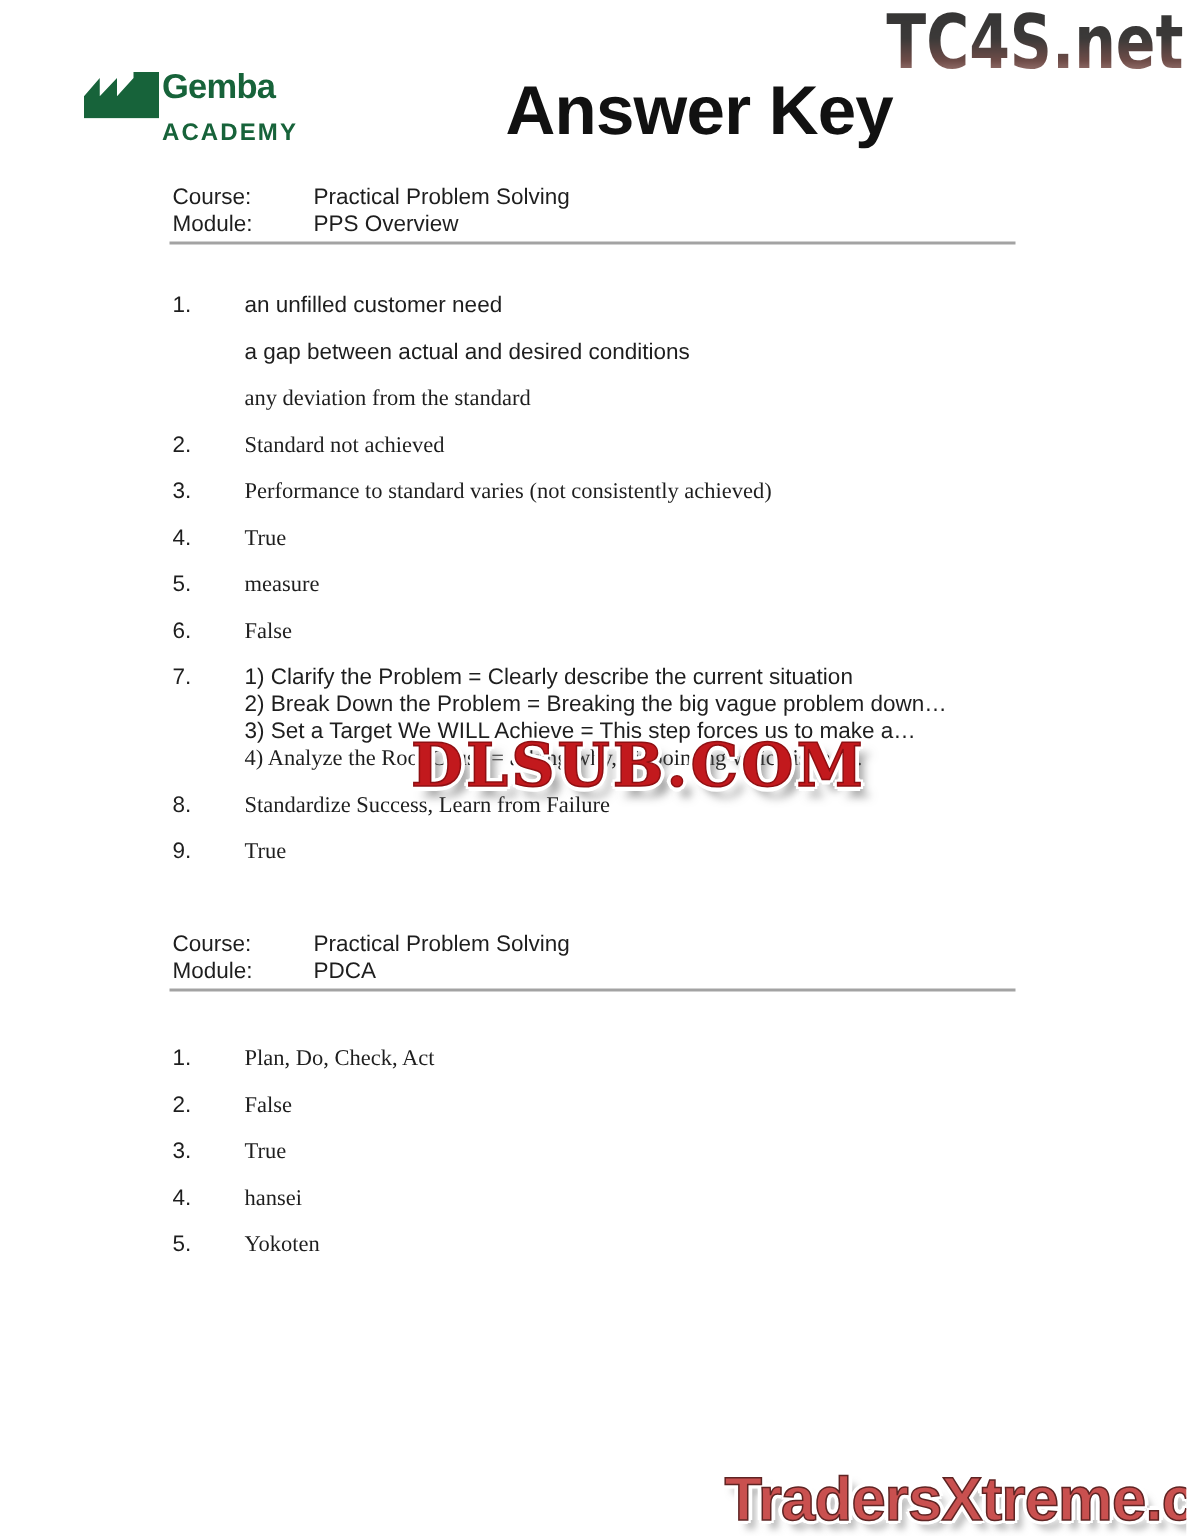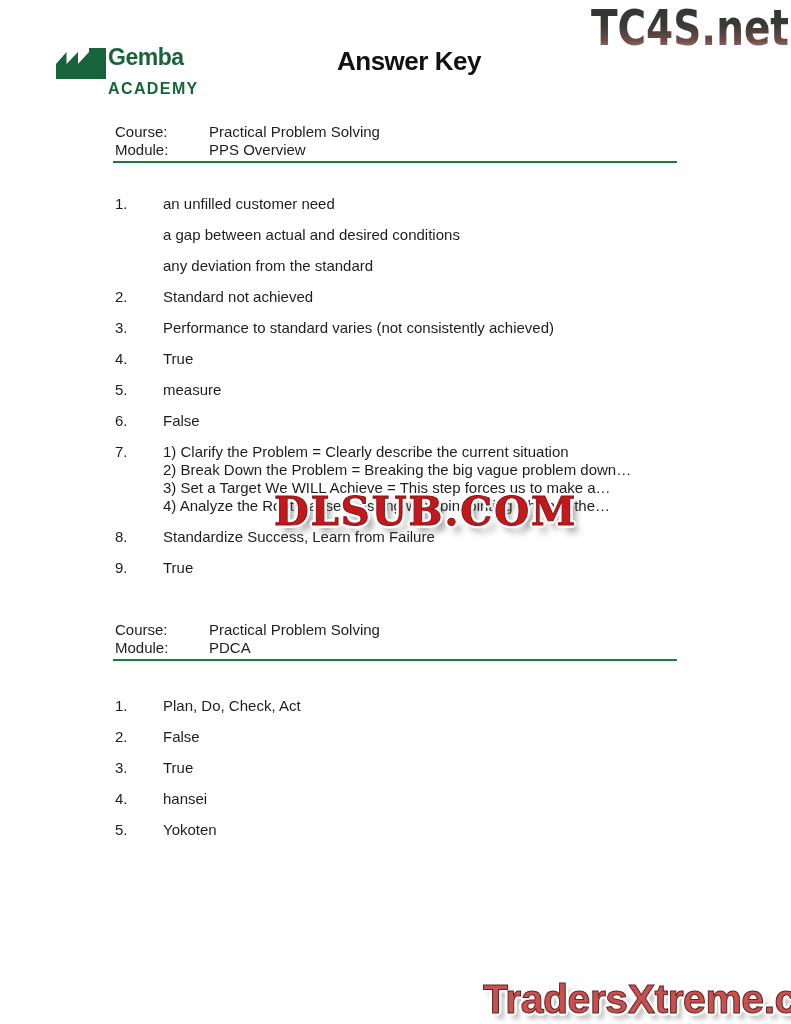--- a/index.html
+++ b/index.html
@@ -47,21 +47,21 @@
     letter-spacing: 1.4px;
     margin-top: 12px;
   }
 
   
   .title {
     position: absolute;
     left: 337px;
     top: 46px;
     margin: 0;
-    font-size: 26px;
+    font-size: 46px;
     font-weight: bold;
     color: #111;
     letter-spacing: -0.5px;
     white-space: nowrap;
   }
 
   
   .wm { position: absolute; white-space: nowrap; z-index: 5; }
   .wm-top {
     top: 3px;
@@ -105,40 +105,40 @@
       -3px 0 0 #ffffff, 3px 0 0 #ffffff, 0 -3px 0 #ffffff, 0 3px 0 #ffffff,
       -2px -2px 0 #ffffff, 2px -2px 0 #ffffff, -2px 2px 0 #ffffff, 2px 2px 0 #ffffff,
       5px 6px 5px rgba(110, 110, 110, 0.5);
   }
 
   
   .sec-header {
     position: absolute;
     left: 113px;
     width: 564px;
-    border-bottom: 2px solid #15803d;
+    border-bottom: 2px solid #a3a3a3;
     padding-bottom: 2px;
     font-size: 15px;
   }
   .hdr-row { display: flex; line-height: 18px; padding-left: 2px; }
   .hdr-label { width: 94px; flex: 0 0 94px; }
   .hdr-value { flex: 1; }
 
   
   .list {
     position: absolute;
     left: 115px;
     width: 600px;
     font-size: 15px;
   }
   .item { display: flex; margin-bottom: 13px; line-height: 18px; }
   .num { width: 48px; flex: 0 0 48px; }
   .lines { flex: 1; }
   .line { line-height: 18px; margin-bottom: 13px; }
-  .line:last-child { margin-bottom: 0; }
+  .line:last-child { margin-bottom: 0; font-family: Liberation Serif, serif; }
   .item.compact .line { margin-bottom: 0; }
 </style>
 </head>
 <body>
 
 <div class="page" style="--logo-green: #17633a; --text: #1e1e1e; --dlsub-red: #c2191d; --traders-red: #c9504f; --tc4s-gray: #3b3938;">
 
   <div class="logo">
     <div class="factory"></div>
     <div class="logo-text">

